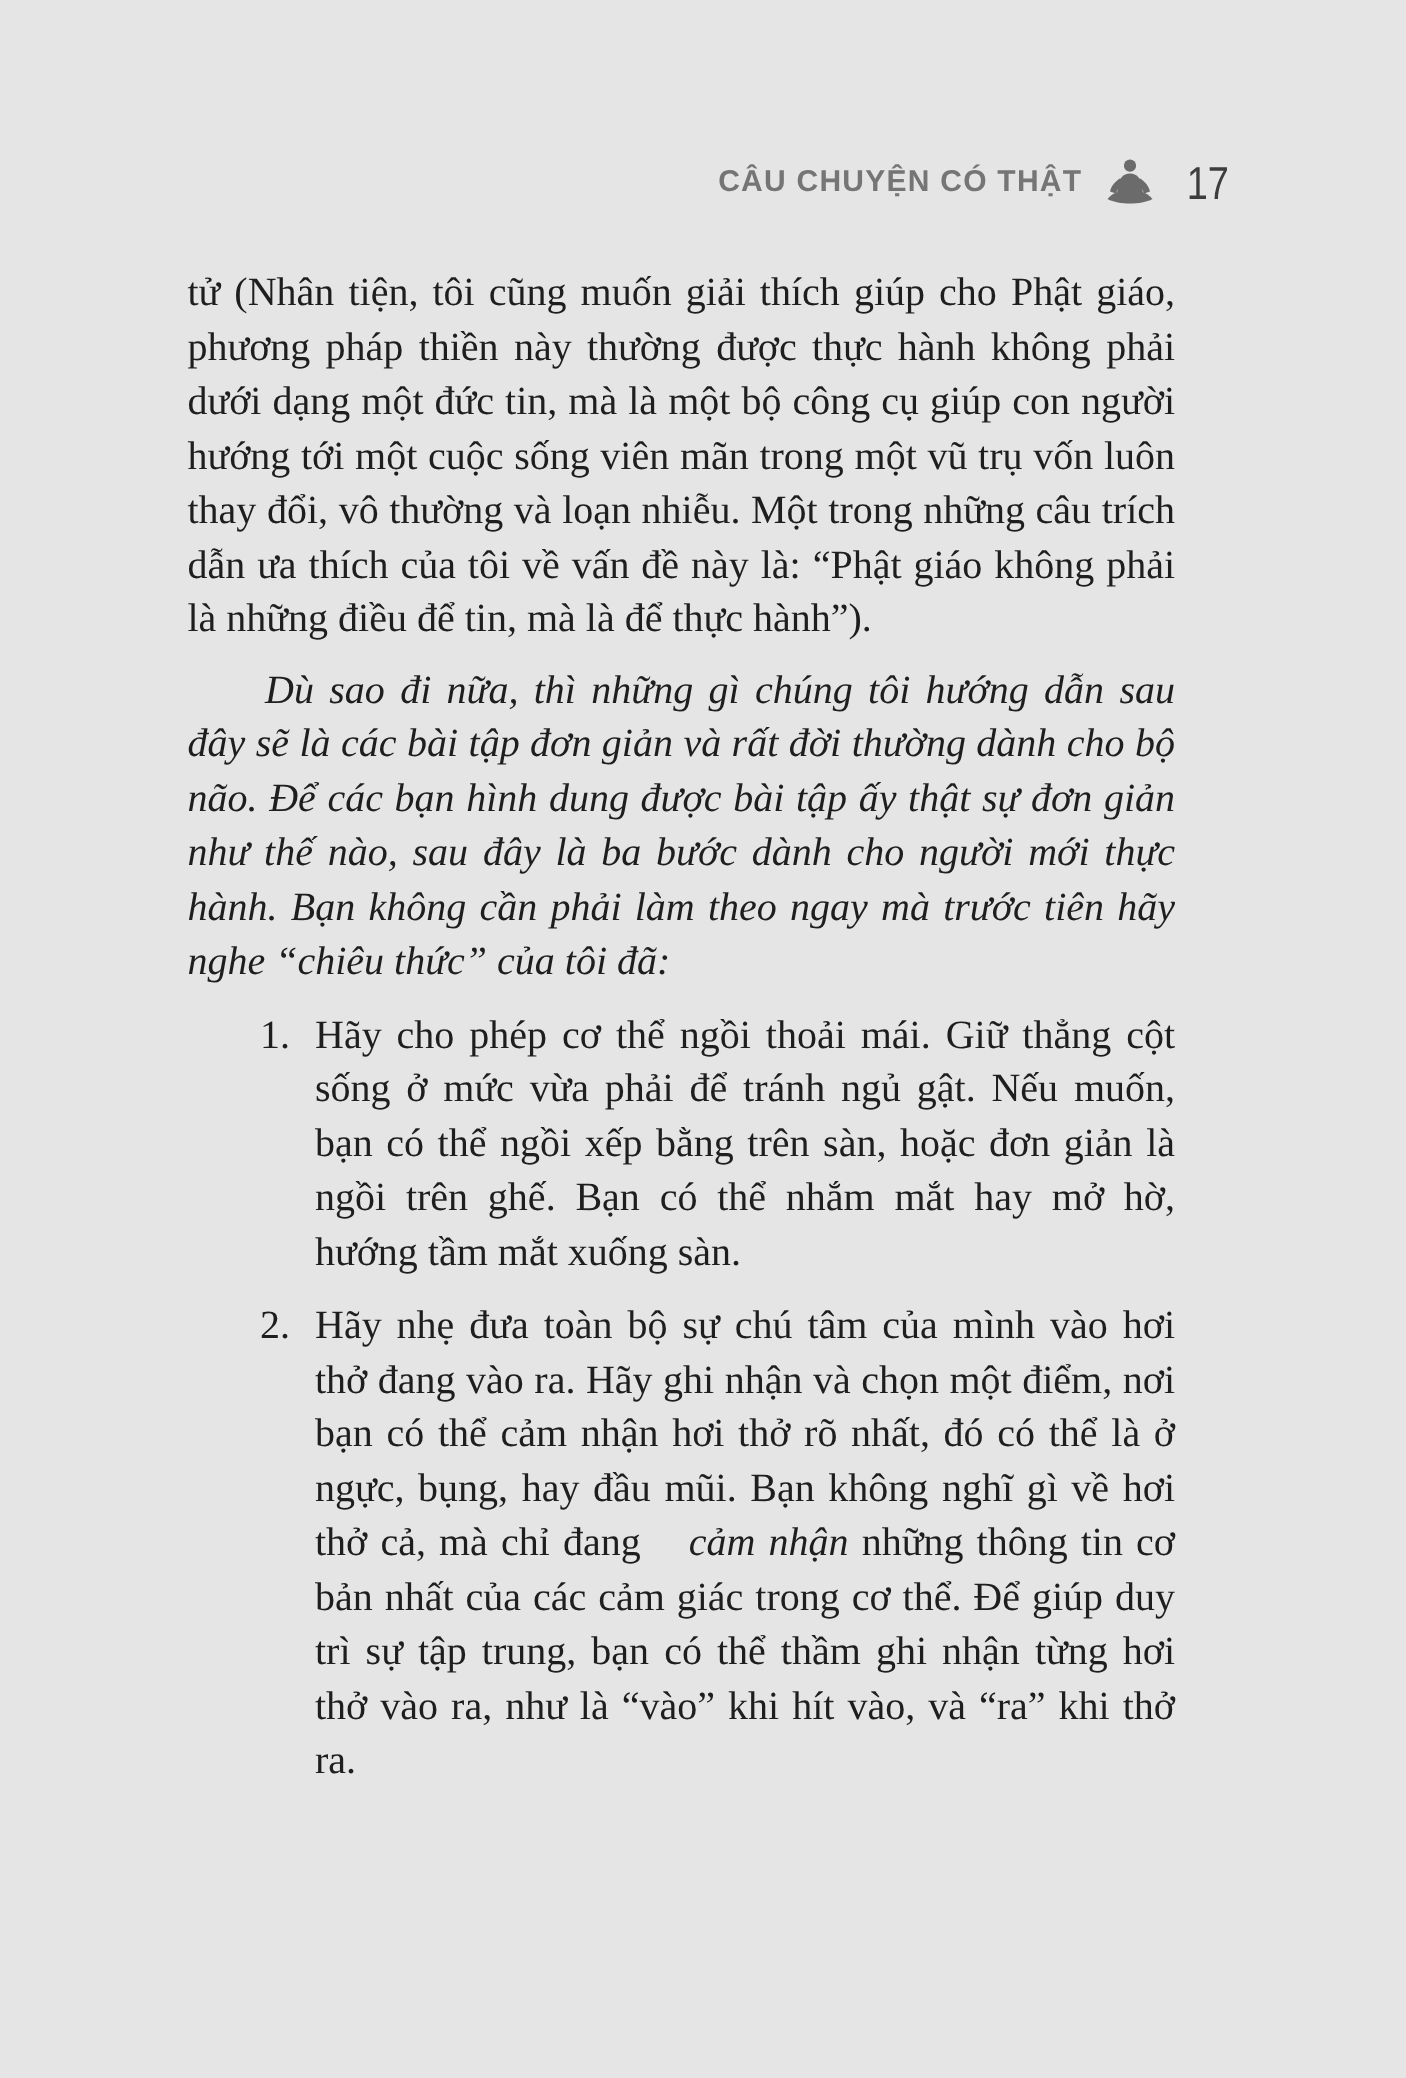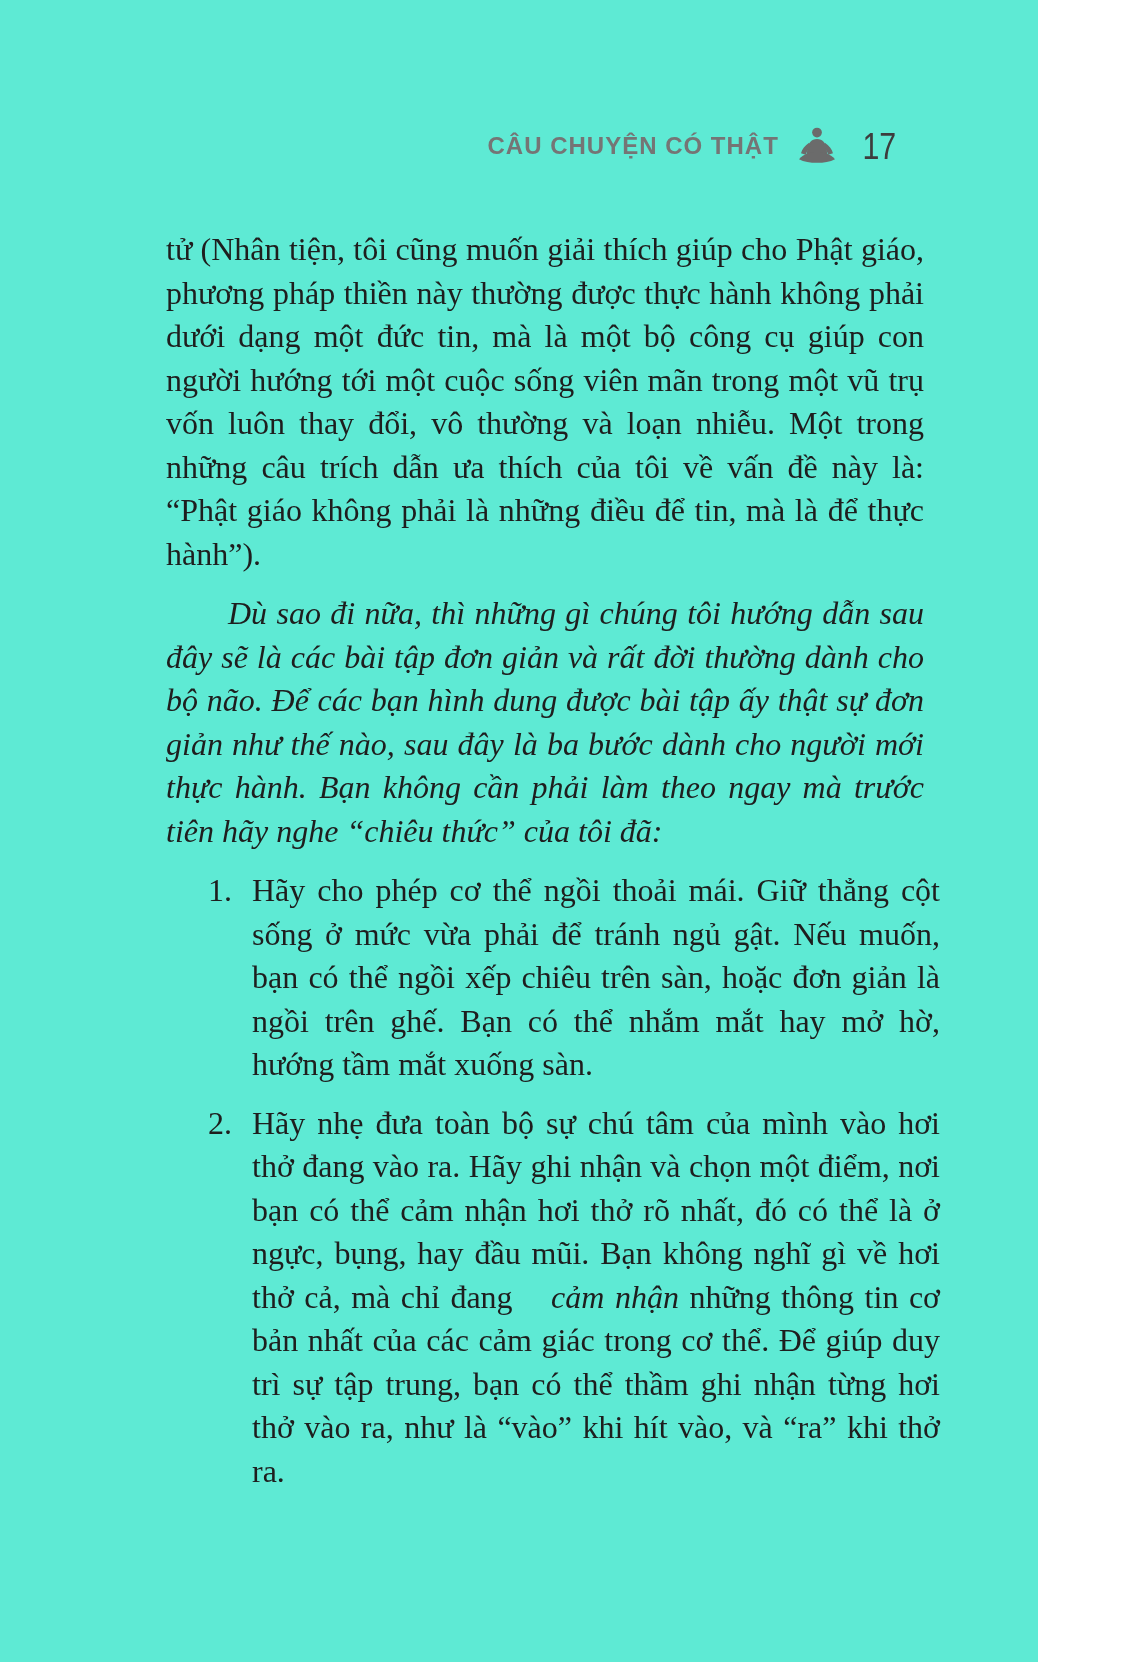--- a/index.html
+++ b/index.html
@@ -2,23 +2,23 @@
 <html lang="vi"><head>
 <meta charset="utf-8">
 <style>
   html, body {
     margin: 0;
     padding: 0;
     background: #ffffff;
   }
   .page {
     position: relative;
-    width: 1038px;
+    width: 1125px;
     height: 1662px;
-    background: #5eead4;
+    background: #e5e5e5;
     overflow: hidden;
     font-family: "Liberation Serif", "DejaVu Serif", serif;
     color: #1e1e1e;
   }
   .running-header {
     position: absolute;
     top: 126px;
     left: 150px;
     right: 142px;
     display: flex;
@@ -51,21 +51,21 @@
   }
   .body-text {
     position: absolute;
     top: 212px;
     left: 150px;
     width: 790px;
     font-size: 32px;
     line-height: 43.5px;
     text-align: justify;
   }
-  .para { margin: 16px; }
+  .para { margin: 0; }
   .para + .para { margin-top: 13px; font-style: italic; }
   .para.indented { text-indent: 62px; }
   .steps-list {
     margin-top: 15px;
   }
   .step {
     display: flex;
     align-items: flex-start;
     margin-top: 15px;
   }
@@ -104,21 +104,21 @@
 
     <p class="para">tử (Nhân tiện, tôi cũng muốn giải thích giúp cho Phật giáo, phương pháp thiền này thường được thực hành không phải dưới dạng một đức tin, mà là một bộ công cụ giúp con người hướng tới một cuộc sống viên mãn trong một vũ trụ vốn luôn thay đổi, vô thường và loạn nhiễu. Một trong những câu trích dẫn ưa thích của tôi về vấn đề này là: “Phật giáo không phải là những điều để tin, mà là để thực hành”).</p>
 
     <p class="para indented">Dù sao đi nữa, thì những gì chúng tôi hướng dẫn sau đây sẽ là các bài tập đơn giản và rất đời thường dành cho bộ não. Để các bạn hình dung được bài tập ấy thật sự đơn giản như thế nào, sau đây là ba bước dành cho người mới thực hành. Bạn không cần phải làm theo ngay mà trước tiên hãy nghe “chiêu thức” của tôi đã:</p>
 
     <div class="steps-list">
 
       <div class="step">
         <span class="step-number">1.</span>
         <span class="step-text">
-          <span>Hãy cho phép cơ thể ngồi thoải mái. Giữ thẳng cột sống ở mức vừa phải để tránh ngủ gật. Nếu muốn, bạn có thể ngồi xếp chiêu trên sàn, hoặc đơn giản là ngồi trên ghế. Bạn có thể nhắm mắt hay mở hờ, hướng tầm mắt xuống sàn.</span>
+          <span>Hãy cho phép cơ thể ngồi thoải mái. Giữ thẳng cột sống ở mức vừa phải để tránh ngủ gật. Nếu muốn, bạn có thể ngồi xếp bằng trên sàn, hoặc đơn giản là ngồi trên ghế. Bạn có thể nhắm mắt hay mở hờ, hướng tầm mắt xuống sàn.</span>
         </span>
       </div>
 
       <div class="step">
         <span class="step-number">2.</span>
         <span class="step-text">
           <span>Hãy nhẹ đưa toàn bộ sự chú tâm của mình vào hơi thở đang vào ra. Hãy ghi nhận và chọn một điểm, nơi bạn có thể cảm nhận hơi thở rõ nhất, đó có thể là ở ngực, bụng, hay đầu mũi. Bạn không nghĩ gì về hơi thở cả, mà chỉ đang </span><i>cảm nhận</i><span> những thông tin cơ bản nhất của các cảm giác trong cơ thể. Để giúp duy trì sự tập trung, bạn có thể thầm ghi nhận từng hơi thở vào ra, như là “vào” khi hít vào, và “ra” khi thở ra.</span>
         </span>
       </div>
 

